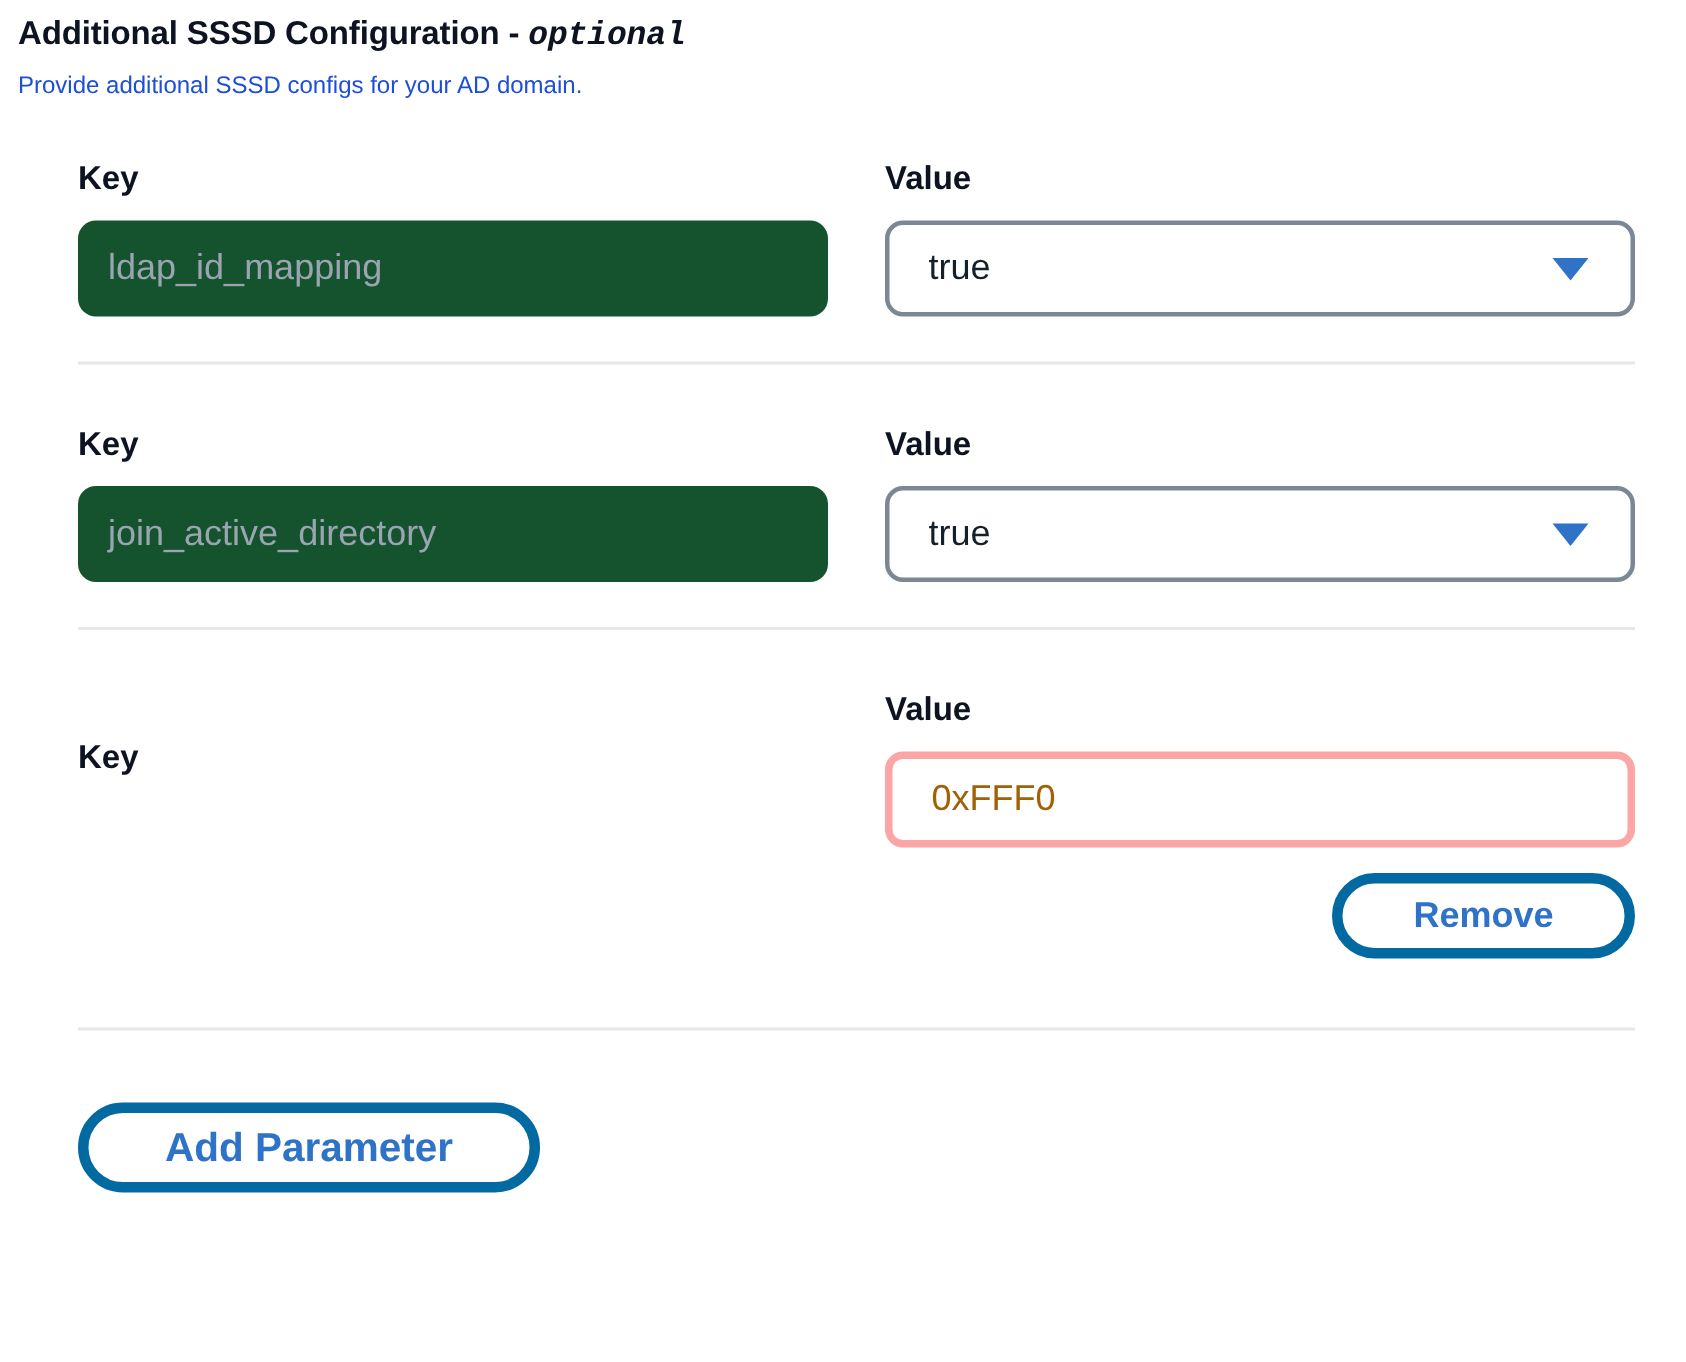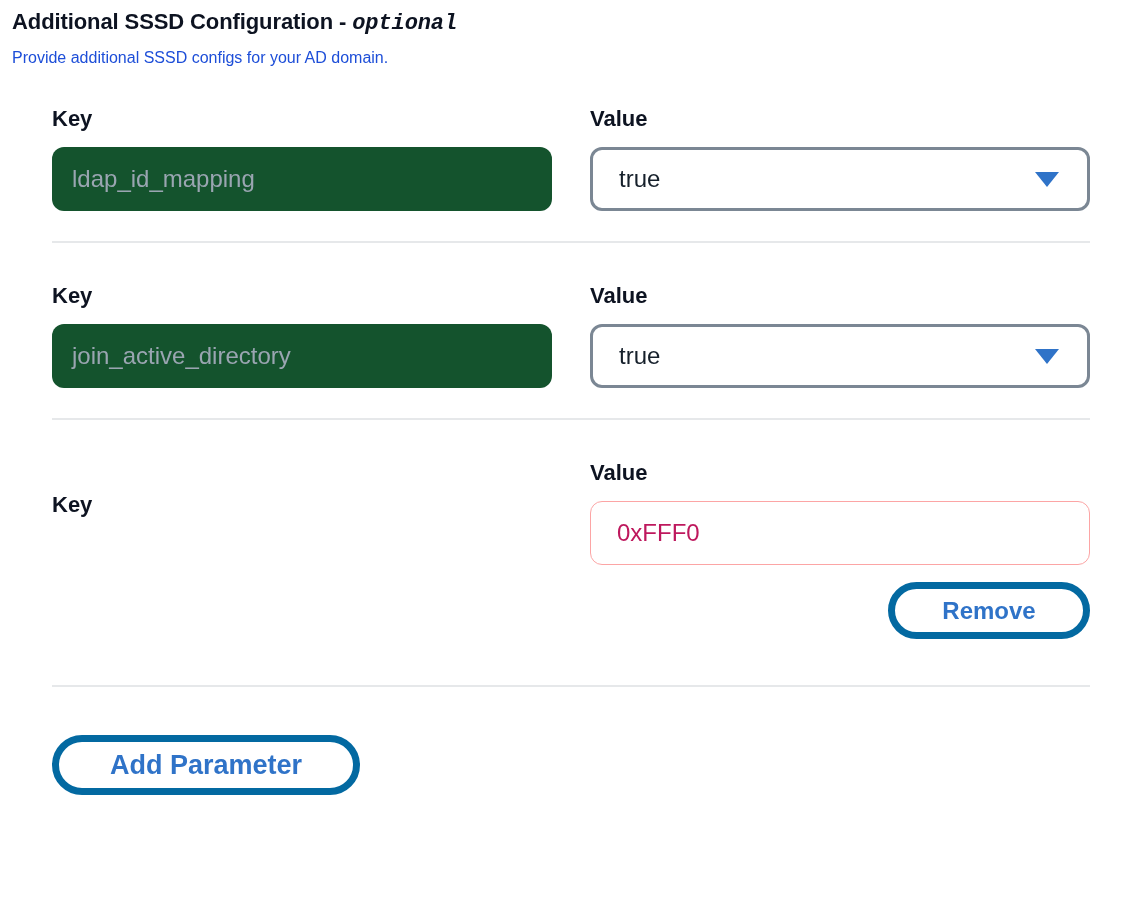--- a/index.html
+++ b/index.html
@@ -85,22 +85,22 @@
     background: #14532d;
     border: none;
     color: #9aa5b1;
     padding-left: 20px;
   }
   .control.outlined {
     border: 3px solid #7b8794;
     color: #16202b;
   }
   .control.focused {
-    border: 1px solid #fca5a5;
-    color: #be185d;
+    border: 5px solid #fca5a5;
+    color: #a16207;
   }
 
   .select-control {
     justify-content: space-between;
   }
   .select-value { line-height: 1; }
   .caret {
     width: 0;
     height: 0;
     border-left: 12px solid transparent;

